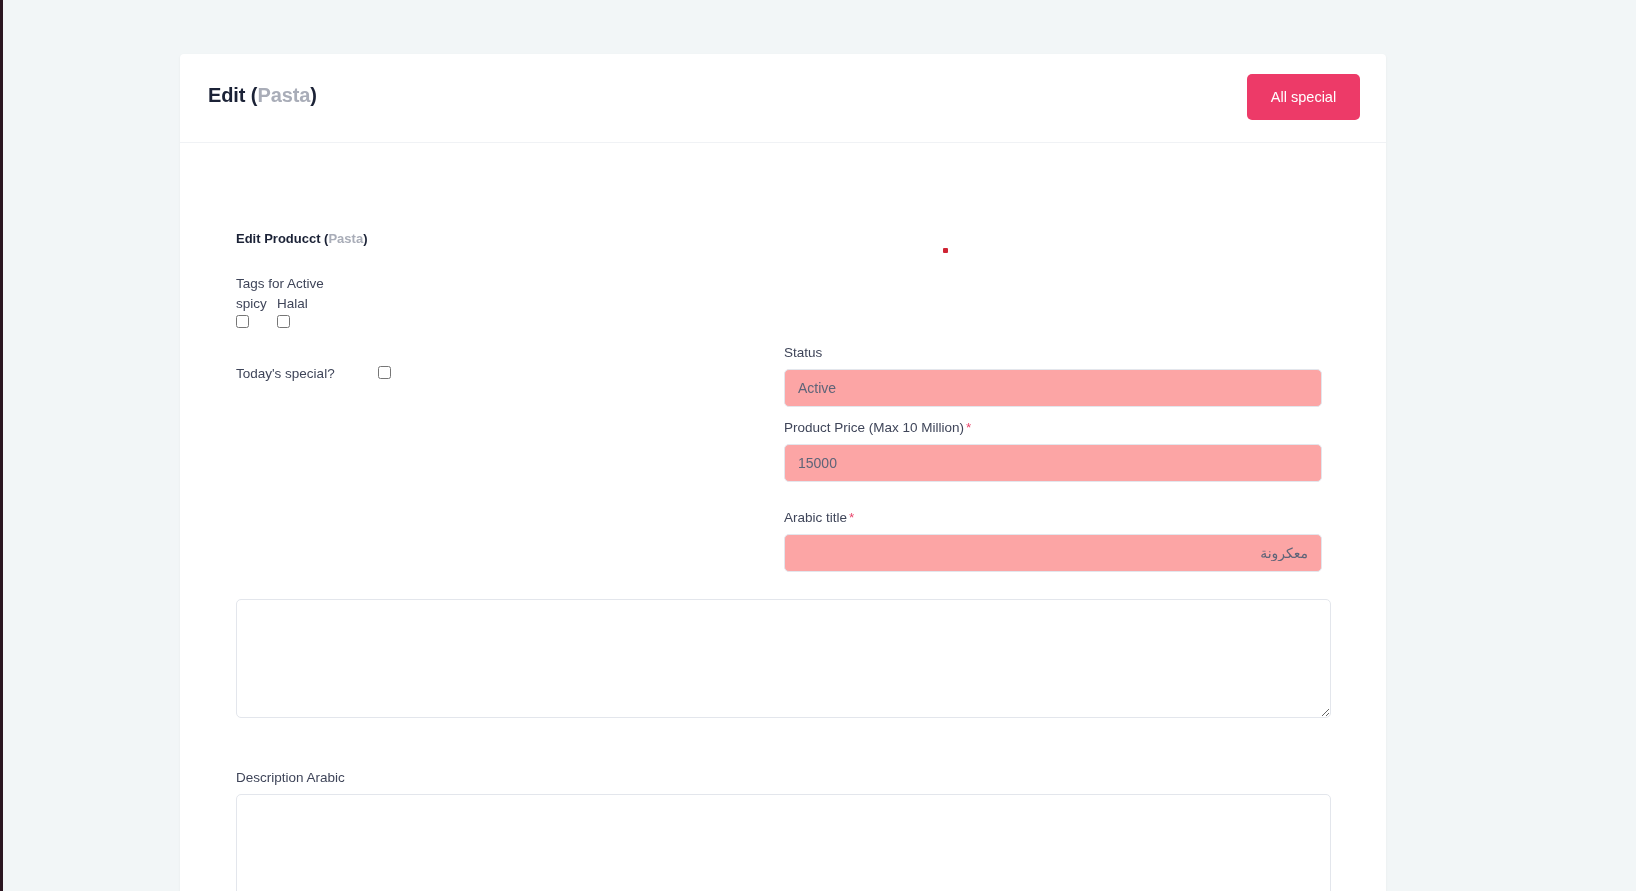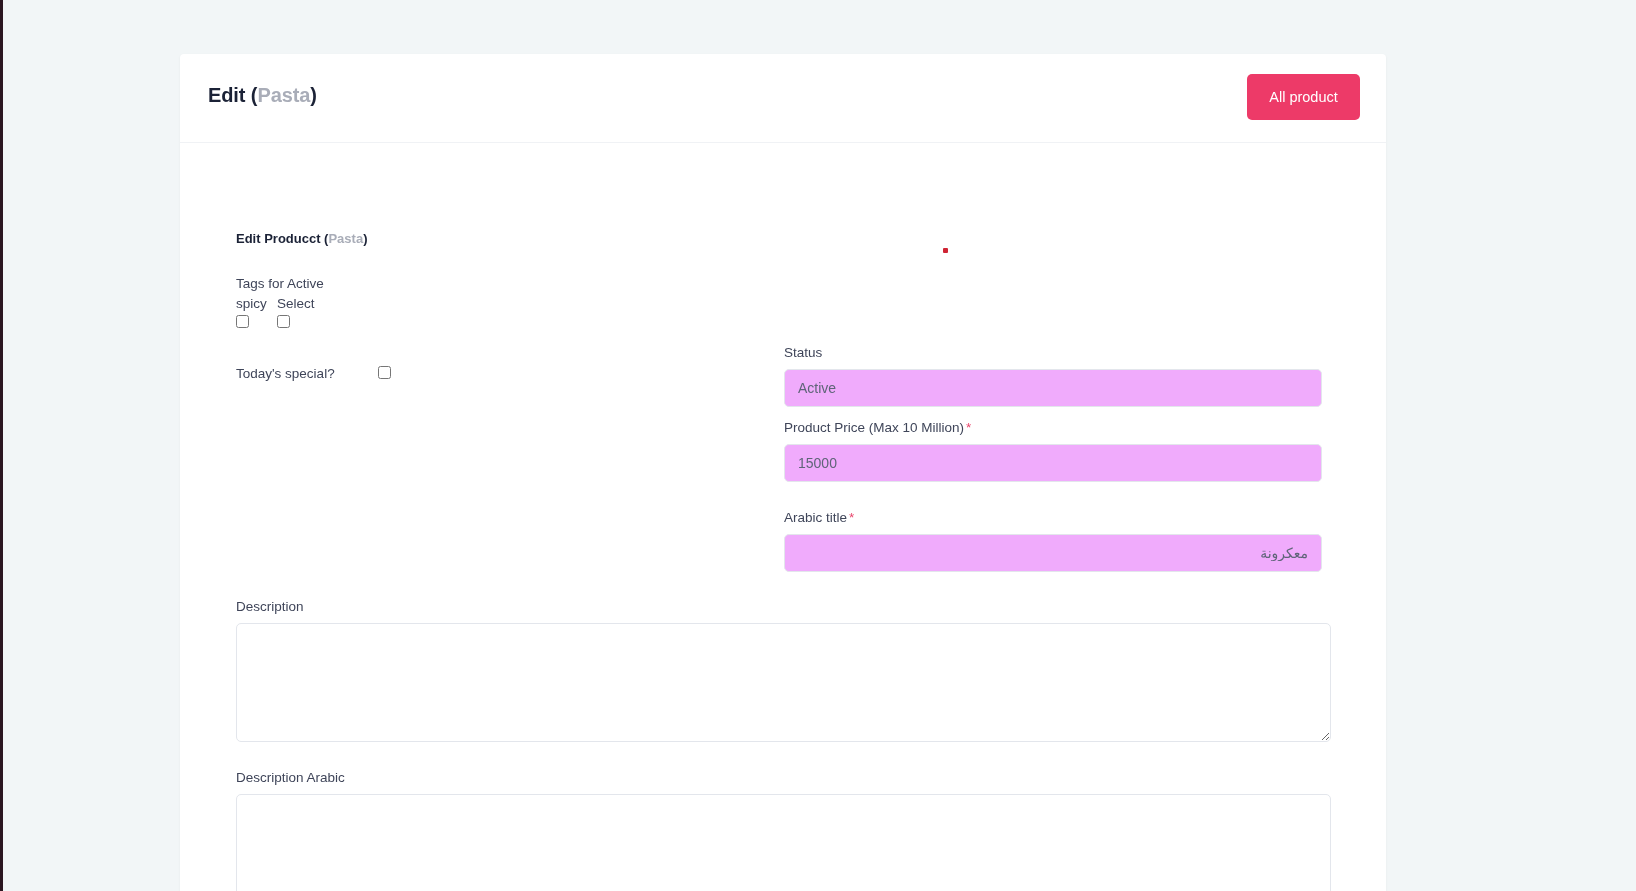--- a/index.html
+++ b/index.html
@@ -178,21 +178,21 @@
   .field-input {
     width: 100%;
     height: 38px;
     box-sizing: border-box;
     border: 1px solid #e3e6ec;
     border-radius: 5px;
     padding: 0 13px;
     font-size: 14px;
     color: #5e6478;
     font-family: "Liberation Sans", sans-serif;
-    background: #f0abfc;
+    background: #fca5a5;
     outline: none;
   }
   .field-input::placeholder { color: #8b909f; }
   .field-input.rtl { direction: rtl; text-align: right; }
   .field-textarea {
     width: 100%;
     box-sizing: border-box;
     border: 1px solid #e3e6ec;
     border-radius: 5px;
     padding: 9px 13px;
@@ -210,41 +210,41 @@
 <div class="left-edge-strip"></div>
 
 <div class="page-canvas">
 
   <div class="card">
 
     <div class="card-header">
       <div class="page-title">
         <span>Edit (</span><span class="muted">Pasta</span><span>)</span>
       </div>
-      <button class="all-product-btn">All product</button>
+      <button class="all-product-btn">All special</button>
     </div>
     <div class="header-divider"></div>
 
     <div class="form-area">
 
       <div class="red-dot"></div>
 
       <div class="section-title">
         <span>Edit Producct (</span><span class="muted">Pasta</span><span>)</span>
       </div>
 
       <div class="tags-label">Tags for Active</div>
 
       <div class="tag-group spicy">
         <span class="tag-name">spicy</span>
         <input type="checkbox" class="tag-check" style="">
       </div>
 
       <div class="tag-group halal">
-        <span class="tag-name">Select</span>
+        <span class="tag-name">Halal</span>
         <input type="checkbox" class="tag-check" style="">
       </div>
 
       <div class="special-row">
         <span class="special-label">Today's special?</span>
         <input type="checkbox" class="special-check" style="">
       </div>
 
       <div class="field col-right" style="top: 202px;">
         <span class="field-label">Status</span>
@@ -257,21 +257,20 @@
         <input class="field-input" type="text" value="15000" style="">
       </div>
 
 
       <div class="field col-right" style="top: 367px;">
         <span class="field-label"><span>Arabic title</span><span class="req">*</span></span>
         <input class="field-input rtl" type="text" value="معكرونة" style="">
       </div>
 
       <div class="field full" style="top: 456px;">
-        <span class="field-label">Description</span>
         <textarea class="field-textarea" style="height: 119px;"></textarea>
       </div>
 
       <div class="field full" style="top: 627px;">
         <span class="field-label">Description Arabic</span>
         <textarea class="field-textarea" style="height: 119px;"></textarea>
       </div>
 
     </div>
   </div>

